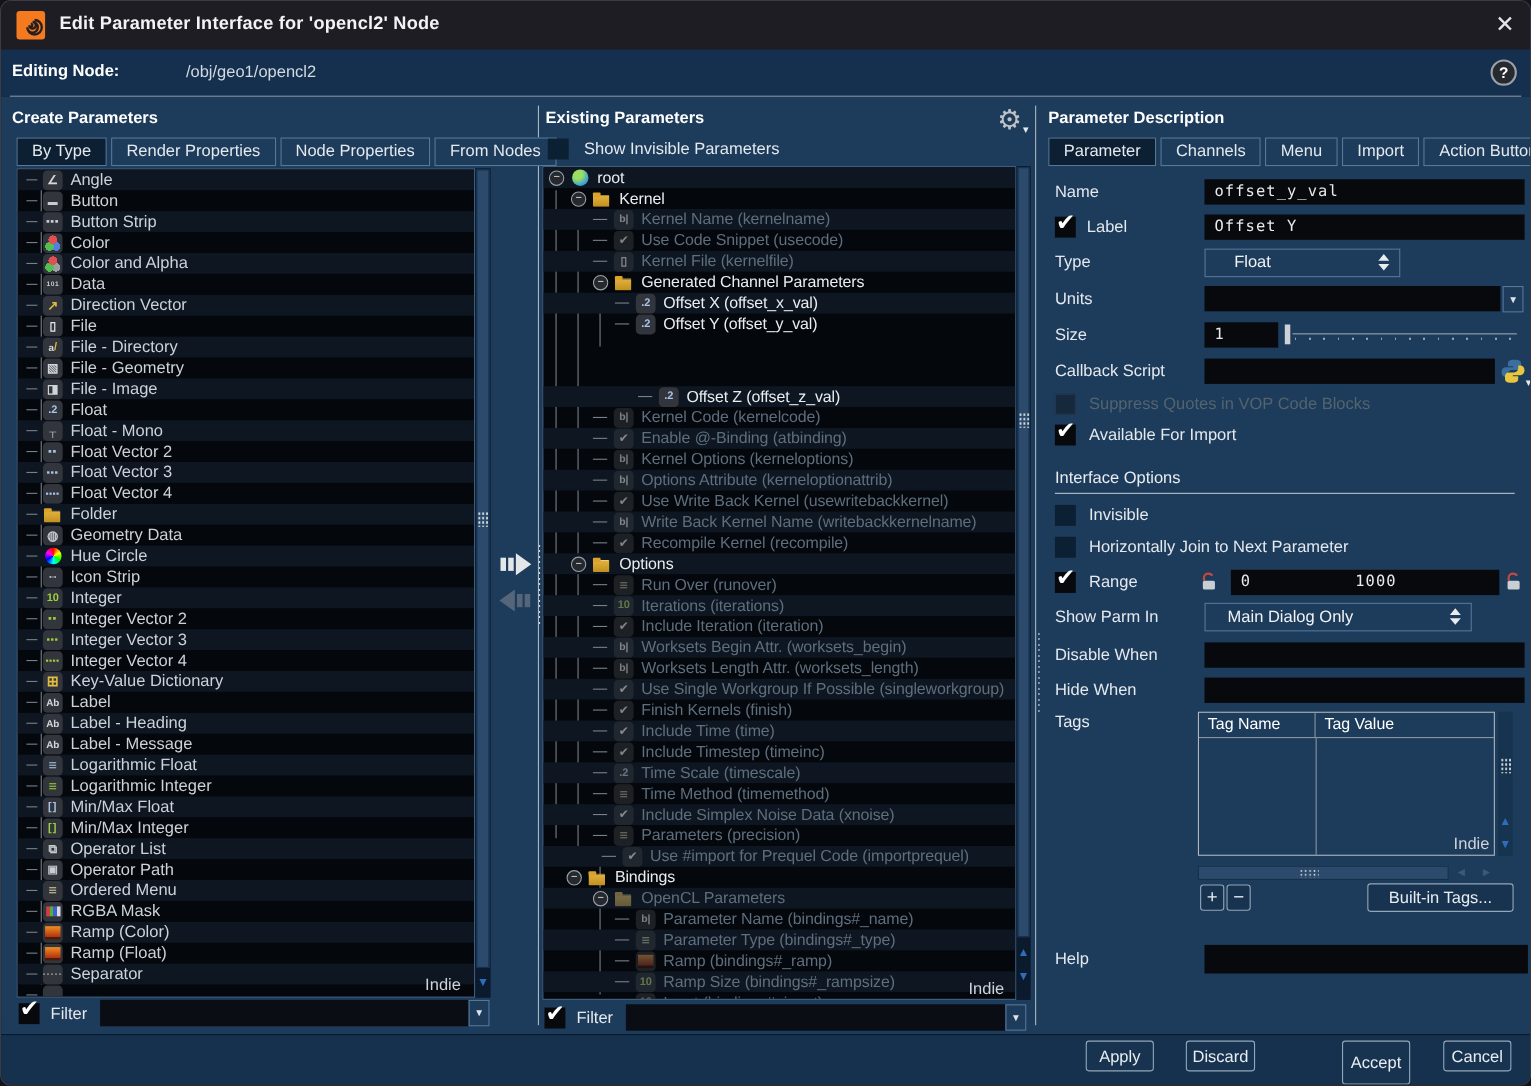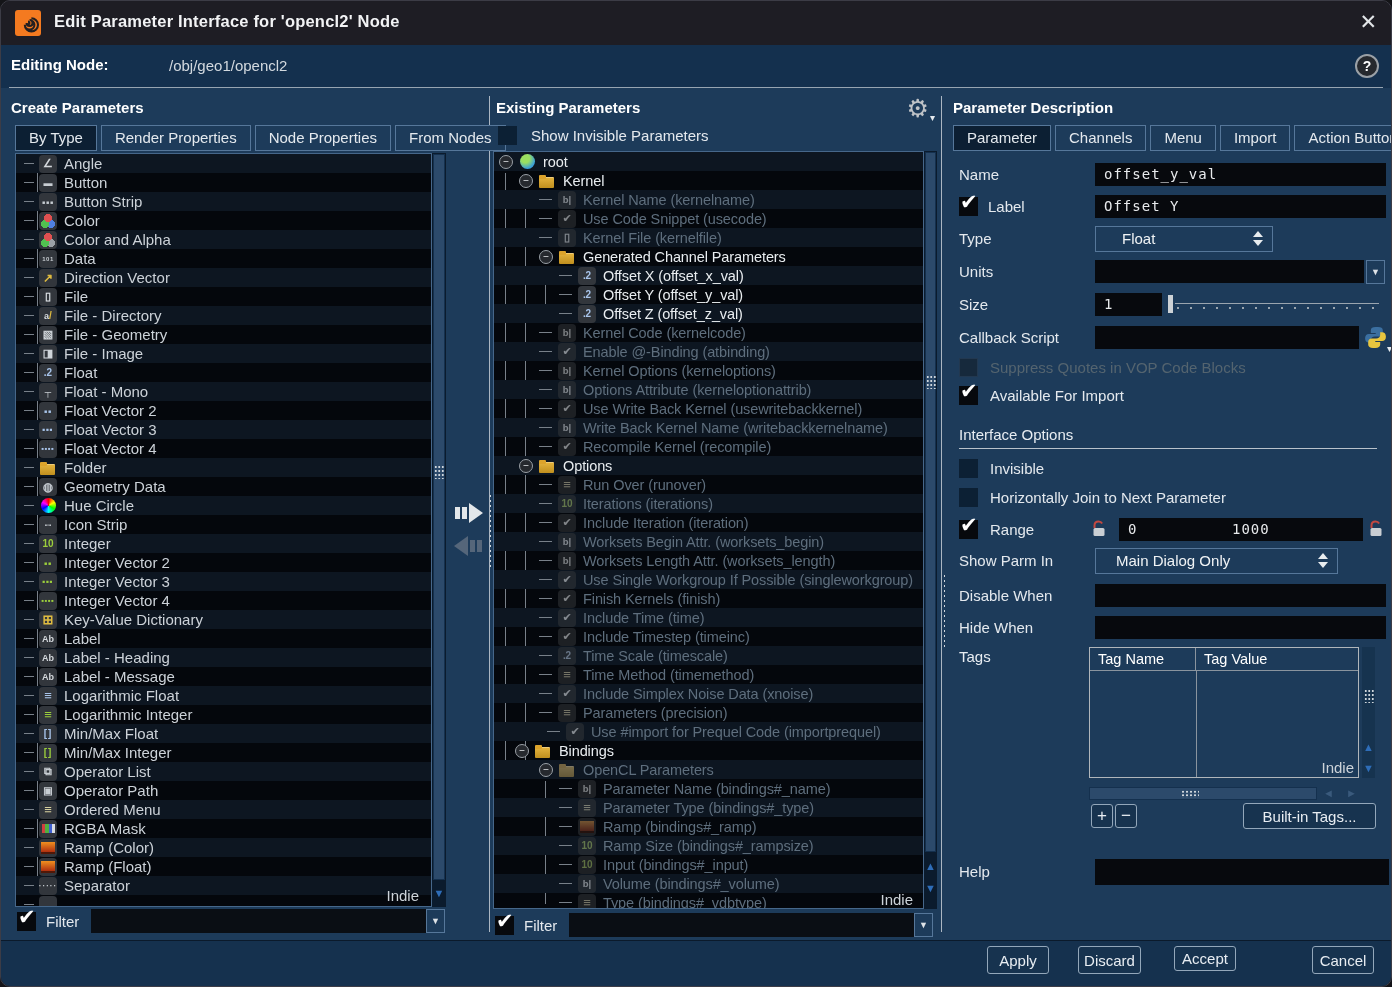--- a/index.html
+++ b/index.html
@@ -472,21 +472,21 @@
             <div class="trow" style="padding-left: 65px;">
               <span class="lead"></span>
               <span class="pi pi-tfloat"></span>
               <span>Offset X (offset_x_val)</span>
             </div>
             <div class="trow" style="padding-left: 65px;">
               <span class="lead"></span>
               <span class="pi pi-tfloat"></span>
               <span>Offset Y (offset_y_val)</span>
             </div>
-            <div class="trow" style="padding-left: 65px;">
+            <div class="trow" style="padding-left: 86px; margin-top: 47px;">
               <span class="lead"></span>
               <span class="pi pi-tfloat"></span>
               <span>Offset Z (offset_z_val)</span>
             </div>
             <div class="trow gray" style="padding-left: 45px;">
               <span class="lead"></span>
               <span class="pi pi-str"></span>
               <span>Kernel Code (kernelcode)</span>
             </div>
             <div class="trow gray" style="padding-left: 45px;">
@@ -805,17 +805,17 @@
       <div class="rrow" style="top:762px;height:27px">
         <span class="rlabel">Help</span>
         <span class="tfield" style="left:136px;width:294px;height:26px"></span>
       </div>
     </div>
   </div>
 
   <div class="footer">
     <div class="btn" style="left:986px;top:5px;width:62px;height:28px">Apply</div>
     <div class="btn" style="left:1077px;top:5px;width:63px;height:28px">Discard</div>
-    <div class="btn" style="left:1173px;top:5px;width:62px;height:25px">Accept</div>
+    <div class="btn" style="left:1219px;top:5px;width:62px;height:40px">Accept</div>
     <div class="btn" style="left:1311px;top:5px;width:62px;height:28px">Cancel</div>
   </div>
 
 </div>
 
 </body></html>

